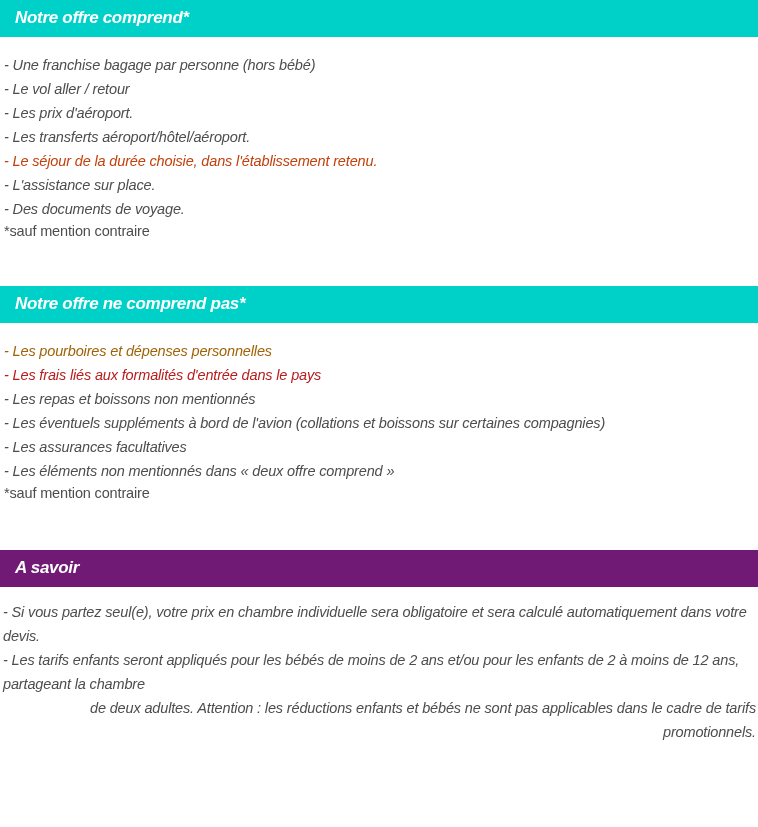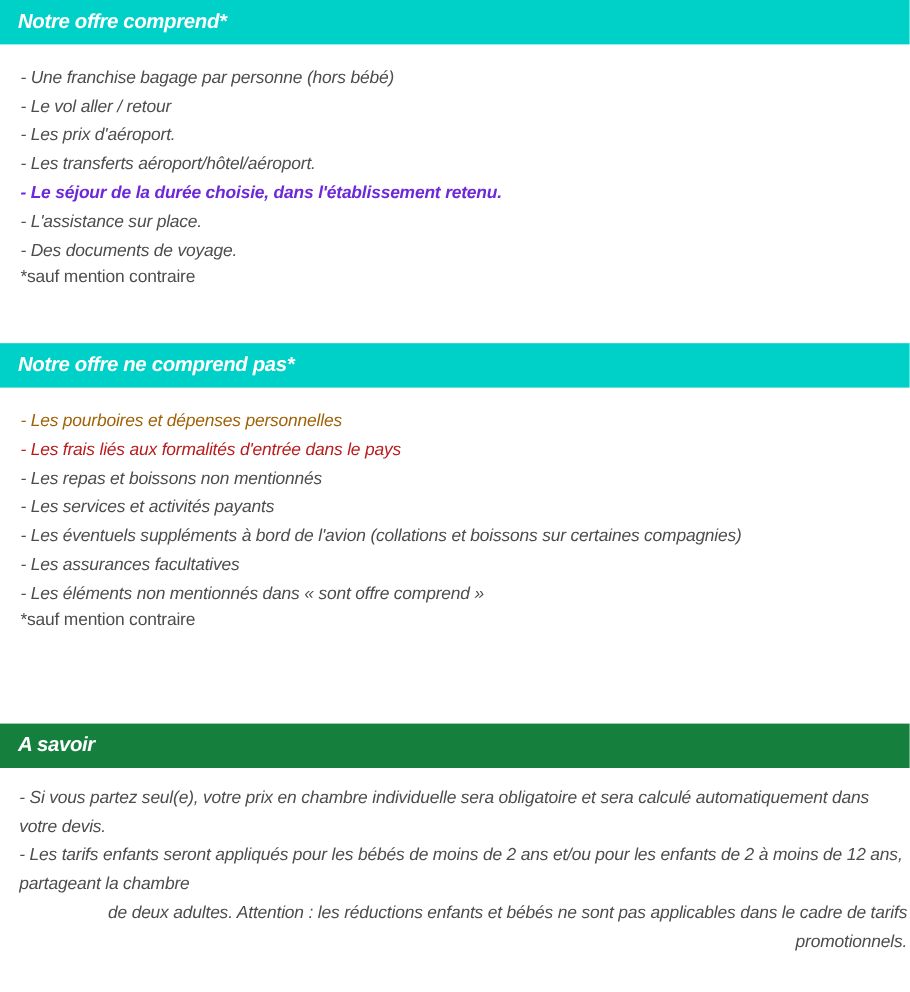--- a/index.html
+++ b/index.html
@@ -34,21 +34,21 @@
     height: 37px;
     padding-left: 15px;
     box-sizing: border-box;
     letter-spacing: -0.3px;
     white-space: nowrap;
     overflow: hidden;
     display: block;
   }
 
   .section-body {
-    padding: 0 2px 0 15px;
+    padding: 0 2px 0 2px;
     box-sizing: border-box;
   }
 
   .line {
     font-family: "Liberation Sans", sans-serif;
     font-style: italic;
     font-size: 14.5px;
     color: #4d4d4d;
     line-height: 24px;
     letter-spacing: -0.15px;
@@ -91,50 +91,49 @@
   <div class="section">
     <div class="section-header" style="background: rgb(0, 209, 200); color: rgb(255, 255, 255);">Notre offre comprend*</div>
 
     <div class="spacer-1"></div>
 
     <div class="section-body">
       <div class="line" style="color: rgb(77, 77, 77);">- Une franchise bagage par personne (hors bébé)</div>
       <div class="line" style="color: rgb(77, 77, 77);">- Le vol aller / retour</div>
       <div class="line" style="color: rgb(77, 77, 77);">- Les prix d'aéroport.</div>
       <div class="line" style="color: rgb(77, 77, 77);">- Les transferts aéroport/hôtel/aéroport.</div>
-      <div class="line" style="color: #6d28d9; font-weight: bold;">- Le séjour de la durée choisie, dans l'établissement retenu.</div>
+      <div class="line" style="color: #c2410c;">- Le séjour de la durée choisie, dans l'établissement retenu.</div>
       <div class="line" style="color: rgb(77, 77, 77);">- L'assistance sur place.</div>
       <div class="line" style="color: rgb(77, 77, 77);">- Des documents de voyage.</div>
       <div class="note" style="color: rgb(77, 77, 77);">*sauf mention contraire</div>
     </div>
   </div>
 
   <div class="gap-1"></div>
 
   <div class="section">
     <div class="section-header" style="background: rgb(0, 209, 200); color: rgb(255, 255, 255);">Notre offre ne comprend pas*</div>
 
     <div class="spacer-2"></div>
 
     <div class="section-body">
       <div class="line" style="color: #a16207;">- Les pourboires et dépenses personnelles</div>
       <div class="line" style="color: #b91c1c;">- Les frais liés aux formalités d'entrée dans le pays</div>
       <div class="line" style="color: rgb(77, 77, 77);">- Les repas et boissons non mentionnés</div>
-      <div class="line" style="color: rgb(77, 77, 77);">- Les services et activités payants</div>
       <div class="line" style="color: rgb(77, 77, 77);">- Les éventuels suppléments à bord de l'avion (collations et boissons sur certaines compagnies)</div>
       <div class="line" style="color: rgb(77, 77, 77);">- Les assurances facultatives</div>
-      <div class="line" style="color: rgb(77, 77, 77);">- Les éléments non mentionnés dans « sont offre comprend »</div>
+      <div class="line" style="color: rgb(77, 77, 77);">- Les éléments non mentionnés dans « deux offre comprend »</div>
       <div class="note" style="color: rgb(77, 77, 77);">*sauf mention contraire</div>
     </div>
   </div>
 
   <div class="gap-2"></div>
 
   <div class="section sec3">
-    <div class="section-header" style="background: #15803d; color: rgb(255, 255, 255); margin-top: 29px;">A savoir</div>
+    <div class="section-header" style="background: #701a75; color: rgb(255, 255, 255);">A savoir</div>
 
     <div class="spacer-3"></div>
 
     <div class="section-body">
       <div class="line wrap" style="color: rgb(77, 77, 77);">- Si vous partez seul(e), votre prix en chambre individuelle sera obligatoire et sera calculé automatiquement dans votre devis.</div>
       <div class="line wrap" style="color: rgb(77, 77, 77);">- Les tarifs enfants seront appliqués pour les bébés de moins de 2 ans et/ou pour les enfants de 2 à moins de 12 ans, partageant la chambre</div>
       <div class="line wrap" style="color: rgb(77, 77, 77); text-align: right;">de deux adultes. Attention : les réductions enfants et bébés ne sont pas applicables dans le cadre de tarifs promotionnels.</div>
     </div>
   </div>
 

